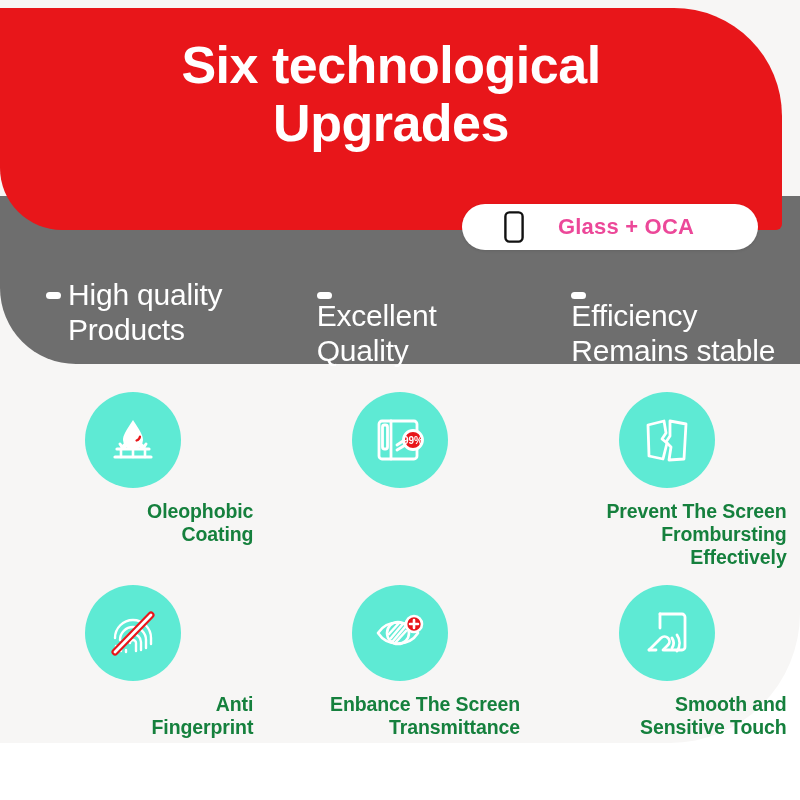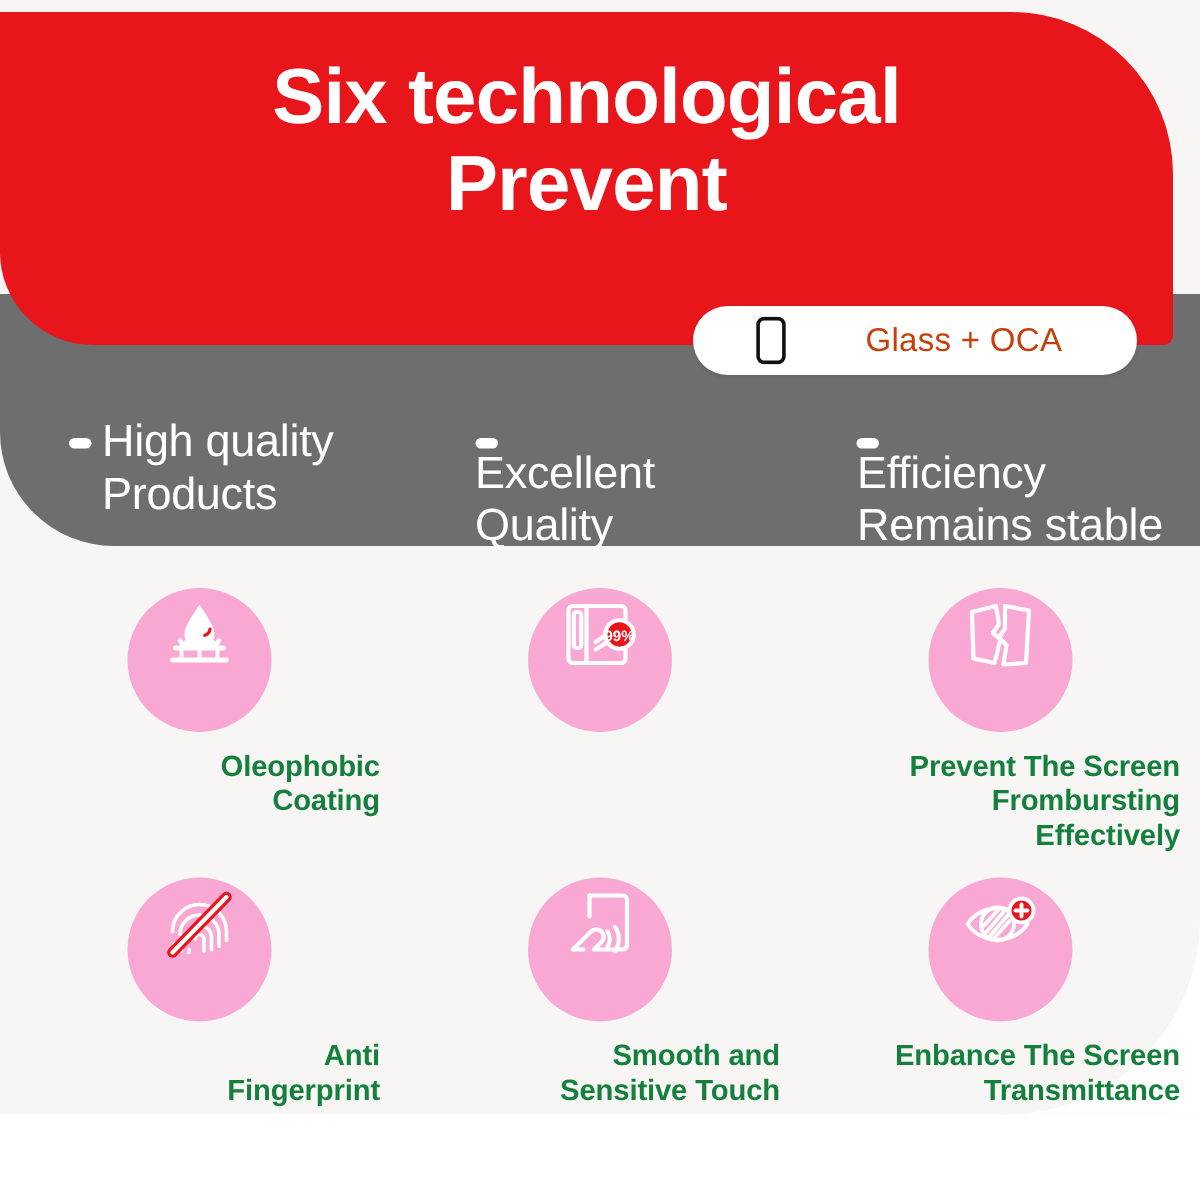--- a/index.html
+++ b/index.html
@@ -98,24 +98,24 @@
     z-index: 6;
     box-shadow: 0 1px 3px rgba(0,0,0,0.10);
   }
   .badge-phone {
     margin-left: 42px;
     width: 20px;
     height: 32px;
     flex: none;
   }
   .badge-label {
-    margin-left: 53px;
-    color: #c2410c;
+    margin-left: 34px;
+    color: #ec4899;
     font-size: 22px;
-    font-weight: normal;
+    font-weight: bold;
     letter-spacing: 0.2px;
   }
 
   
   .bullets {
     position: absolute;
     left: 0;
     top: 278px;
     width: 800px;
     height: 80px;
@@ -165,22 +165,23 @@
   .cell {
     flex: 1 1 0;
     display: flex;
     flex-direction: column;
     align-items: center;
   }
   .icon-circle {
     width: 96px;
     height: 96px;
     border-radius: 50%;
-    background: #f9a8d4;
-    display: flex;
+    background: #5eead4;
+    display: flex;
+    align-items: center;
     justify-content: center;
     flex: none;
   }
   .cell-label {
     margin-top: 12px;
     color: #15803d;
     font-size: 19.5px;
     line-height: 1.18;
     font-weight: bold;
     text-align: right;
@@ -195,21 +196,21 @@
 
   <div class="sheet"></div>
   <div class="sheet-corner-fill"></div>
   <div class="sheet-corner-round"></div>
 
   <div class="gray-band"></div>
 
   <div class="red-panel"></div>
   <div class="headline">
     <span>Six technological</span>
-    <span class="l2">Prevent</span>
+    <span class="l2">Upgrades</span>
   </div>
 
   <div class="badge">
     <svg class="badge-phone" viewBox="0 0 20 32">
       <rect x="1.4" y="1.4" width="17.2" height="29.2" rx="4" ry="4" fill="none" stroke="#111111" stroke-width="2.4"></rect>
     </svg>
     <span class="badge-label">Glass + OCA</span>
   </div>
 
   <div class="bullets">
@@ -316,51 +317,51 @@
         </div>
         <div class="cell-label">
           <span>Anti</span><br>
           <span>Fingerprint</span>
         </div>
       </div>
 
       <div class="cell">
         <div class="icon-circle">
           <svg width="62" height="62" viewBox="0 0 62 62">
+            <g fill="none" stroke="#ffffff" stroke-width="2.6" stroke-linecap="round" stroke-linejoin="round">
+              <path d="M9 31 C 18 17, 40 17, 49 31 C 40 45, 18 45, 9 31 Z"></path>
+              <circle cx="29" cy="31" r="11"></circle>
+              <path d="M22 36 L 33 23 M 24 39 L 36 25 M 20 32 L 30 21 M 27 40 L 37 29"></path>
+              <circle cx="45" cy="22" r="8" fill="#e8161a"></circle>
+              <path d="M45 18 V 26 M 41 22 H 49"></path>
+            </g>
+          </svg>
+        </div>
+        <div class="cell-label">
+          <span>Enbance The Screen</span><br>
+          <span>Transmittance</span>
+        </div>
+      </div>
+
+      <div class="cell">
+        <div class="icon-circle">
+          <svg width="62" height="62" viewBox="0 0 62 62">
             <g fill="none" stroke="#ffffff" stroke-width="2.8" stroke-linecap="round" stroke-linejoin="round">
               <path d="M24 12 H 46 a 3 3 0 0 1 3 3 V 45 a 3 3 0 0 1 -3 3 H 28"></path>
               <path d="M24 12 V 26"></path>
               <path d="M13 48 L 25 36 a 5 5 0 0 1 7 0 a 5 5 0 0 1 0 7 L 27 48"></path>
               <path d="M13 48 L 20 48"></path>
               <path d="M36 36 a 9 9 0 0 1 0 10"></path>
               <path d="M41 33 a 14 14 0 0 1 0 16"></path>
             </g>
           </svg>
         </div>
         <div class="cell-label">
           <span>Smooth and</span><br>
           <span>Sensitive Touch</span>
         </div>
       </div>
 
-      <div class="cell">
-        <div class="icon-circle">
-          <svg width="62" height="62" viewBox="0 0 62 62">
-            <g fill="none" stroke="#ffffff" stroke-width="2.6" stroke-linecap="round" stroke-linejoin="round">
-              <path d="M9 31 C 18 17, 40 17, 49 31 C 40 45, 18 45, 9 31 Z"></path>
-              <circle cx="29" cy="31" r="11"></circle>
-              <path d="M22 36 L 33 23 M 24 39 L 36 25 M 20 32 L 30 21 M 27 40 L 37 29"></path>
-              <circle cx="45" cy="22" r="8" fill="#e8161a"></circle>
-              <path d="M45 18 V 26 M 41 22 H 49"></path>
-            </g>
-          </svg>
-        </div>
-        <div class="cell-label">
-          <span>Enbance The Screen</span><br>
-          <span>Transmittance</span>
-        </div>
-      </div>
-
     </div>
 
   </div>
 
 </div>
 
 </body></html>

